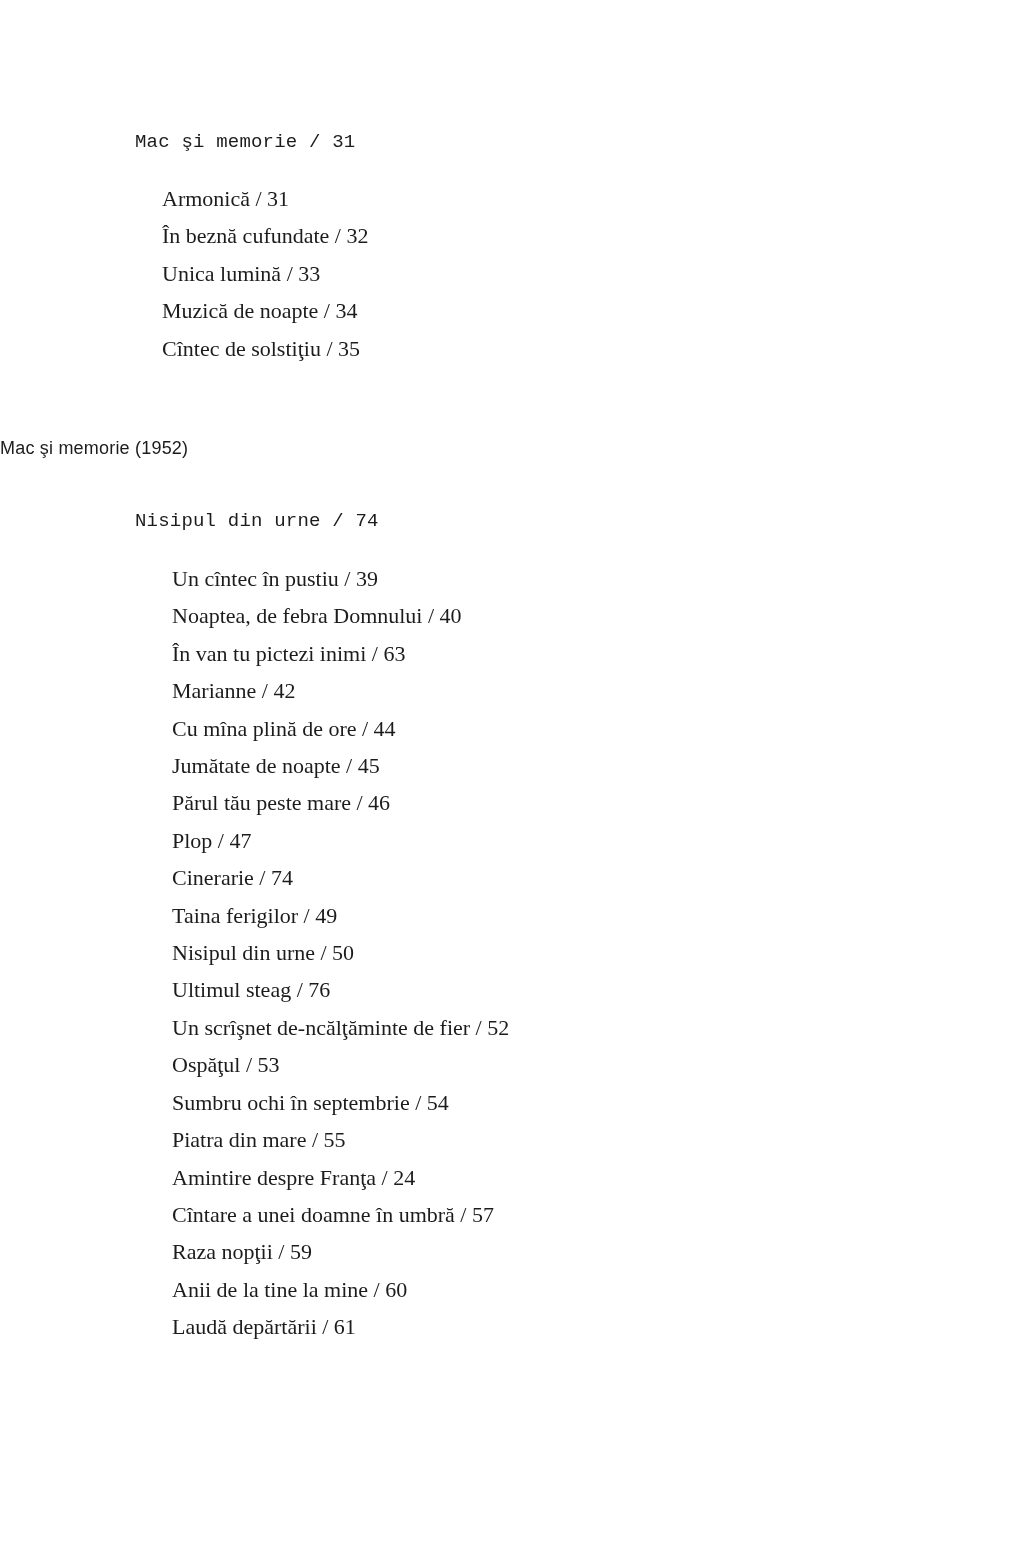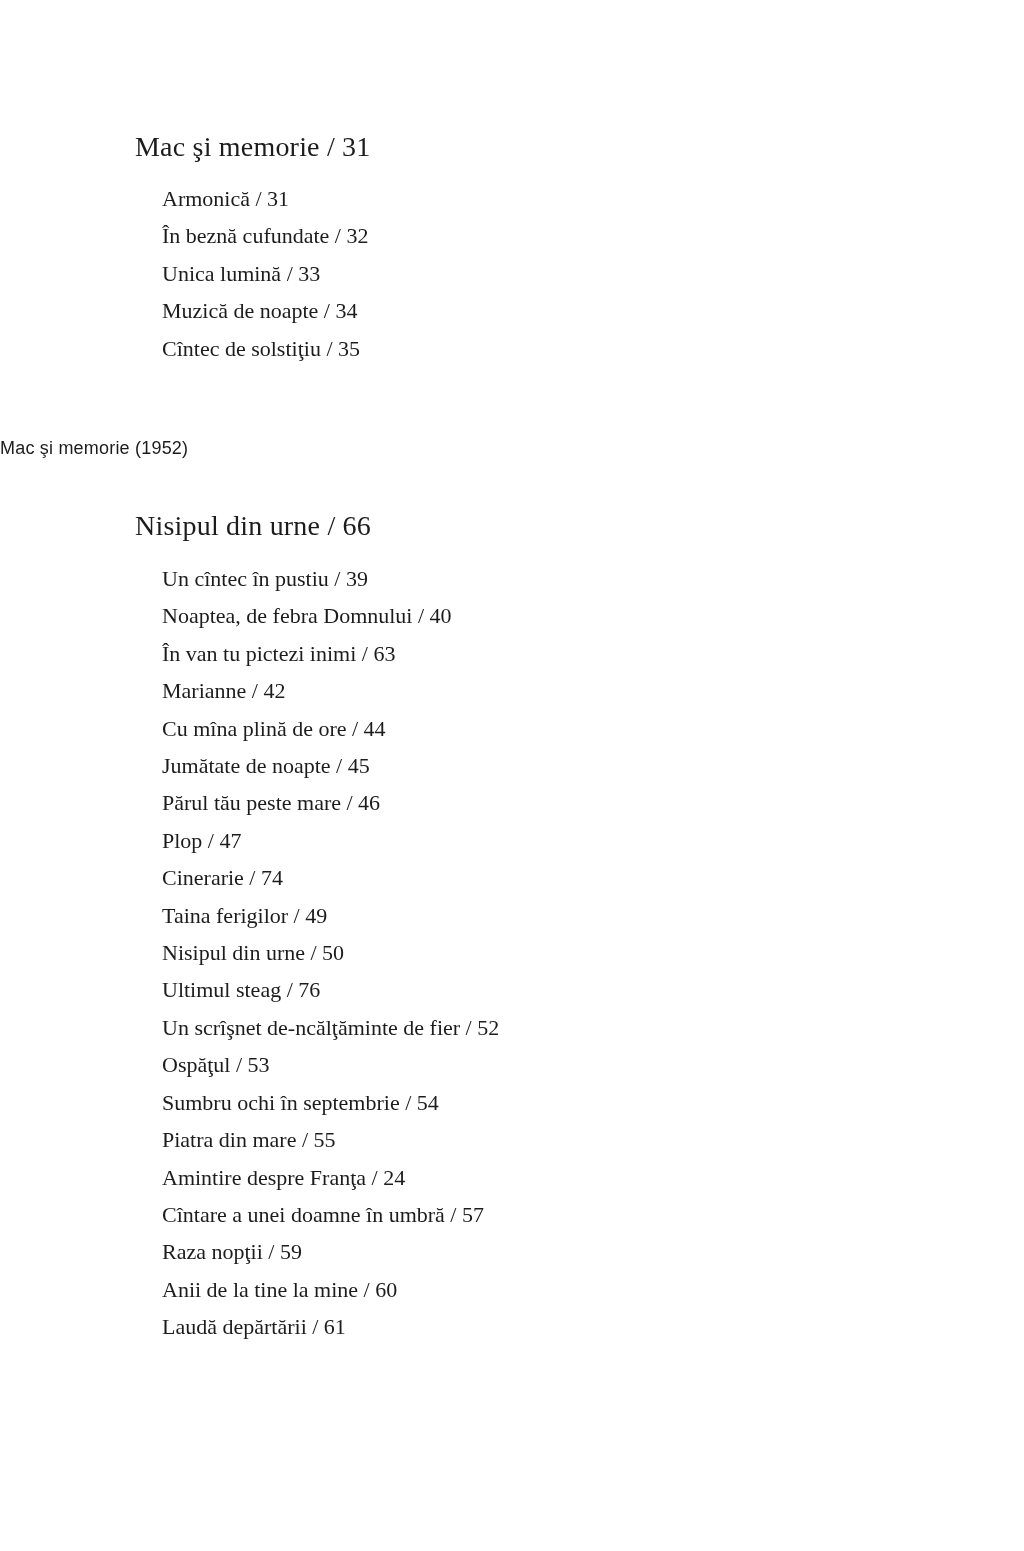--- a/index.html
+++ b/index.html
@@ -17,23 +17,23 @@
     position: relative;
     width: 1024px;
     height: 1551px;
     background: #ffffff;
     overflow: hidden;
   }
   .section-heading {
     position: absolute;
     left: 135px;
     margin: 0;
-    font-family: Liberation Serif, serif;
+    font-family: Liberation Mono, monospace;
     font-weight: 400;
-    font-size: 28px;
+    font-size: 19px;
     letter-spacing: 0.2px;
     color: #1c1c1c;
     white-space: nowrap;
   }
   .part-heading {
     position: absolute;
     left: 0;
     width: 1024px;
     margin: 0;
     text-align: left;
@@ -56,40 +56,40 @@
     font-family: "Liberation Serif", "DejaVu Serif", serif;
     font-size: 22px;
     line-height: 37.4px;
     color: #1c1c1c;
     white-space: nowrap;
   }
   #heading-1 { top: 131px; }
   #list-1    { top: 180px; }
   #part-head { top: 438px; }
   #heading-2 { top: 510px; }
-  #list-2    { top: 560px; }
+  #list-2    { top: 560px; margin-left: 10px; }
 </style>
 </head>
 <body>
 
 <div class="page">
 
   <h2 id="heading-1" class="section-heading">Mac şi memorie / 31</h2>
 
   <ul id="list-1" class="toc-list">
       <li class="toc-item">Armonică / 31</li>
       <li class="toc-item">În beznă cufundate / 32</li>
       <li class="toc-item">Unica lumină / 33</li>
       <li class="toc-item">Muzică de noapte / 34</li>
       <li class="toc-item">Cîntec de solstiţiu / 35</li>
     </ul>
 
   <h1 id="part-head" class="part-heading">Mac şi memorie (1952)</h1>
 
-  <h2 id="heading-2" class="section-heading">Nisipul din urne / 66</h2>
+  <h2 id="heading-2" class="section-heading">Nisipul din urne / 74</h2>
 
   <ul id="list-2" class="toc-list">
       <li class="toc-item">Un cîntec în pustiu / 39</li>
       <li class="toc-item">Noaptea, de febra Domnului / 40</li>
       <li class="toc-item">În van tu pictezi inimi / 63</li>
       <li class="toc-item">Marianne / 42</li>
       <li class="toc-item">Cu mîna plină de ore / 44</li>
       <li class="toc-item">Jumătate de noapte / 45</li>
       <li class="toc-item">Părul tău peste mare / 46</li>
       <li class="toc-item">Plop / 47</li>

